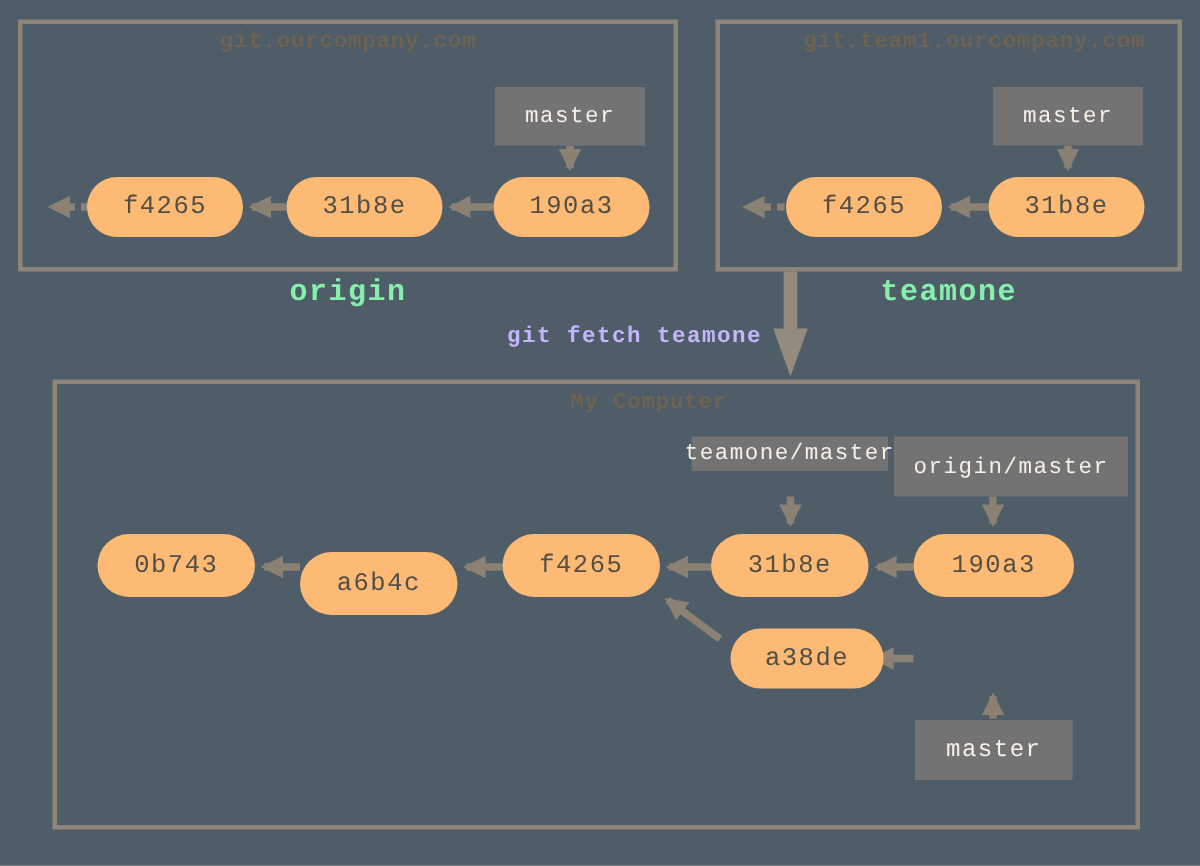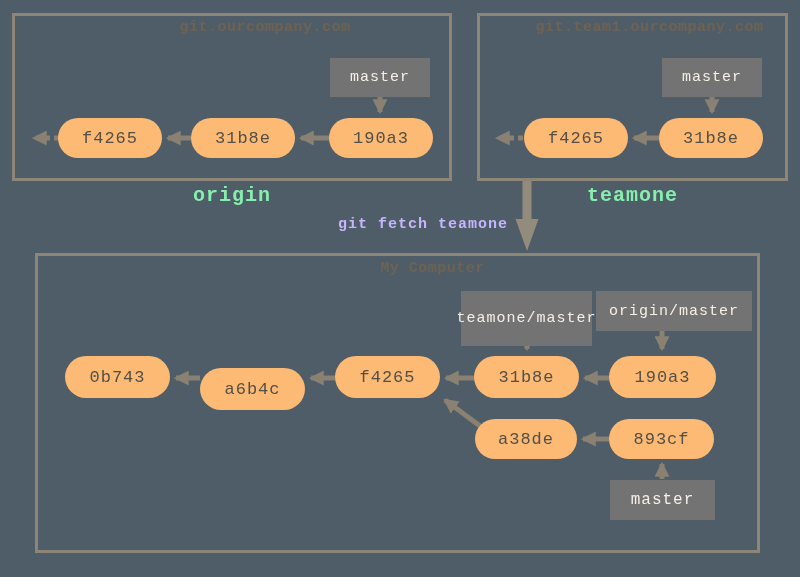--- a/index.html
+++ b/index.html
@@ -70,44 +70,43 @@
       <line x1="609" y1="439" x2="583" y2="439" marker-end="url(#ah)"></line>
       <line x1="480" y1="426" x2="445" y2="400" marker-end="url(#ah)"></line>
       <line x1="527" y1="331" x2="527" y2="349" marker-end="url(#ah)"></line>
       <line x1="662" y1="331" x2="662" y2="349" marker-end="url(#ah)"></line>
       <line x1="662" y1="479" x2="662" y2="464" marker-end="url(#ah)"></line>
     </g>
 
     <polygon points="522.5,181 531.5,181 531.5,219 538.5,219 527,251 515.5,219 522.5,219" fill="#938b7c"></polygon>
   </svg>
 
-  <div class="box-title" style="left:12px; top:19px; width:440px;padding-left:33px;">git.ourcompany.com</div>
+  <div class="box-title" style="left:12px; top:19px; width:440px;">git.ourcompany.com</div>
   <div class="ref" style="left:330px; top:58px; width:100px; height:39px;">master</div>
   <div class="commit" style="left:58px;  top:118px; width:104px; height:40px;">f4265</div>
   <div class="commit" style="left:191px; top:118px; width:104px; height:40px;">31b8e</div>
   <div class="commit" style="left:329px; top:118px; width:104px; height:40px;">190a3</div>
   <div class="box-label" style="left:12px; top:184px; width:440px;">origin</div>
 
   <div class="box-title" style="left:477px; top:19px; width:345px;">git.team1.ourcompany.com</div>
   <div class="ref" style="left:662px; top:58px; width:100px; height:39px;">master</div>
   <div class="commit" style="left:524px; top:118px; width:104px; height:40px;">f4265</div>
   <div class="commit" style="left:659px; top:118px; width:104px; height:40px;">31b8e</div>
   <div class="box-label" style="left:477px; top:184px; width:311px;">teamone</div>
 
   <div class="fetch-label" style="left:258px; top:216px; width:250px;">git fetch teamone</div>
 
   <div class="box-title" style="left:35px; top:260px; width:795px;">My Computer</div>
 
-  <div class="ref" style="left:461px; top:291px; width:131px; height:55px;">teamone/master</div>
+  <div class="ref" style="left:461px; top:291px; width:131px; height:23px;">teamone/master</div>
   <div class="ref" style="left:596px; top:291px; width:156px; height:40px;">origin/master</div>
 
   <div class="commit" style="left:65px;  top:356px; width:105px; height:42px;">0b743</div>
   <div class="commit" style="left:200px; top:356px; width:105px; height:42px;margin-top:12px;">a6b4c</div>
   <div class="commit" style="left:335px; top:356px; width:105px; height:42px;">f4265</div>
   <div class="commit" style="left:474px; top:356px; width:105px; height:42px;">31b8e</div>
   <div class="commit" style="left:609px; top:356px; width:107px; height:42px;">190a3</div>
 
-  <div class="commit" style="left:475px; top:419px; width:102px; height:40px;">a38de</div>
-  <div class="commit" style="left:609px; top:419px; width:105px; height:40px;">893cf</div>
+  <div class="commit" style="left:487px; top:419px; width:102px; height:40px;">a38de</div>
 
   <div class="ref" style="left:610px; top:480px; width:105px; height:40px; font-size:16px;">master</div>
 
 </div>
 
 </body></html>

